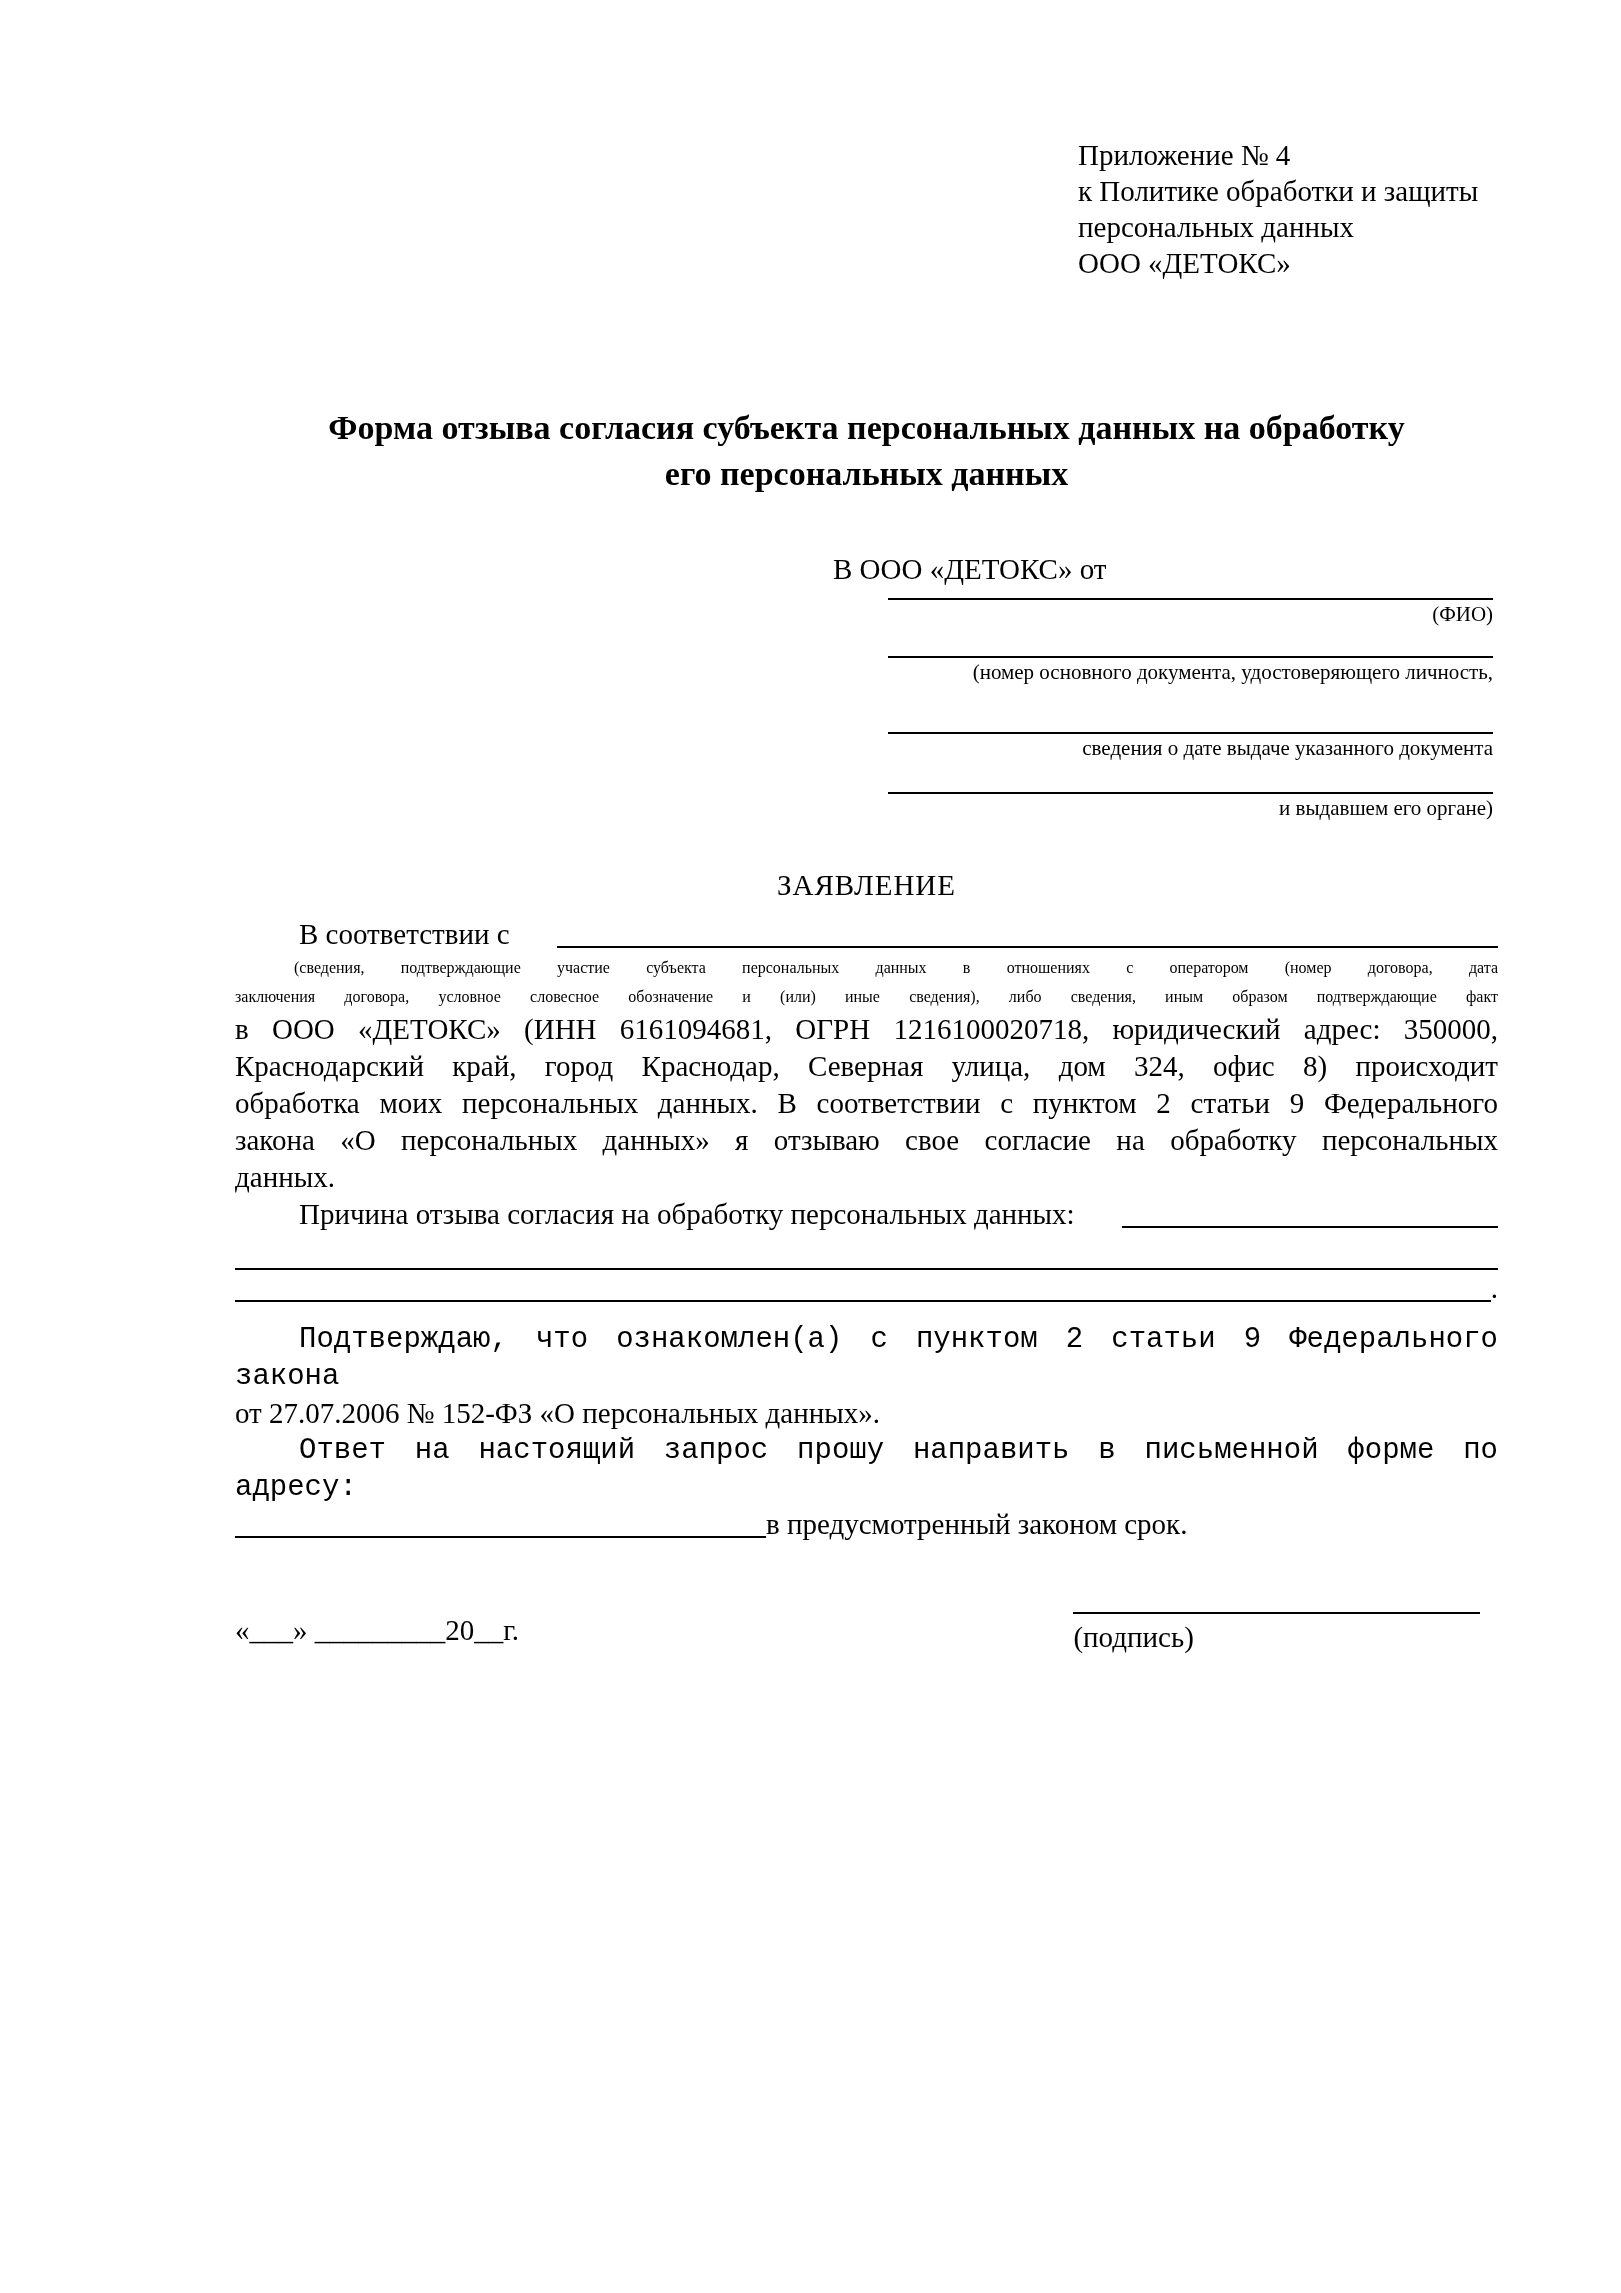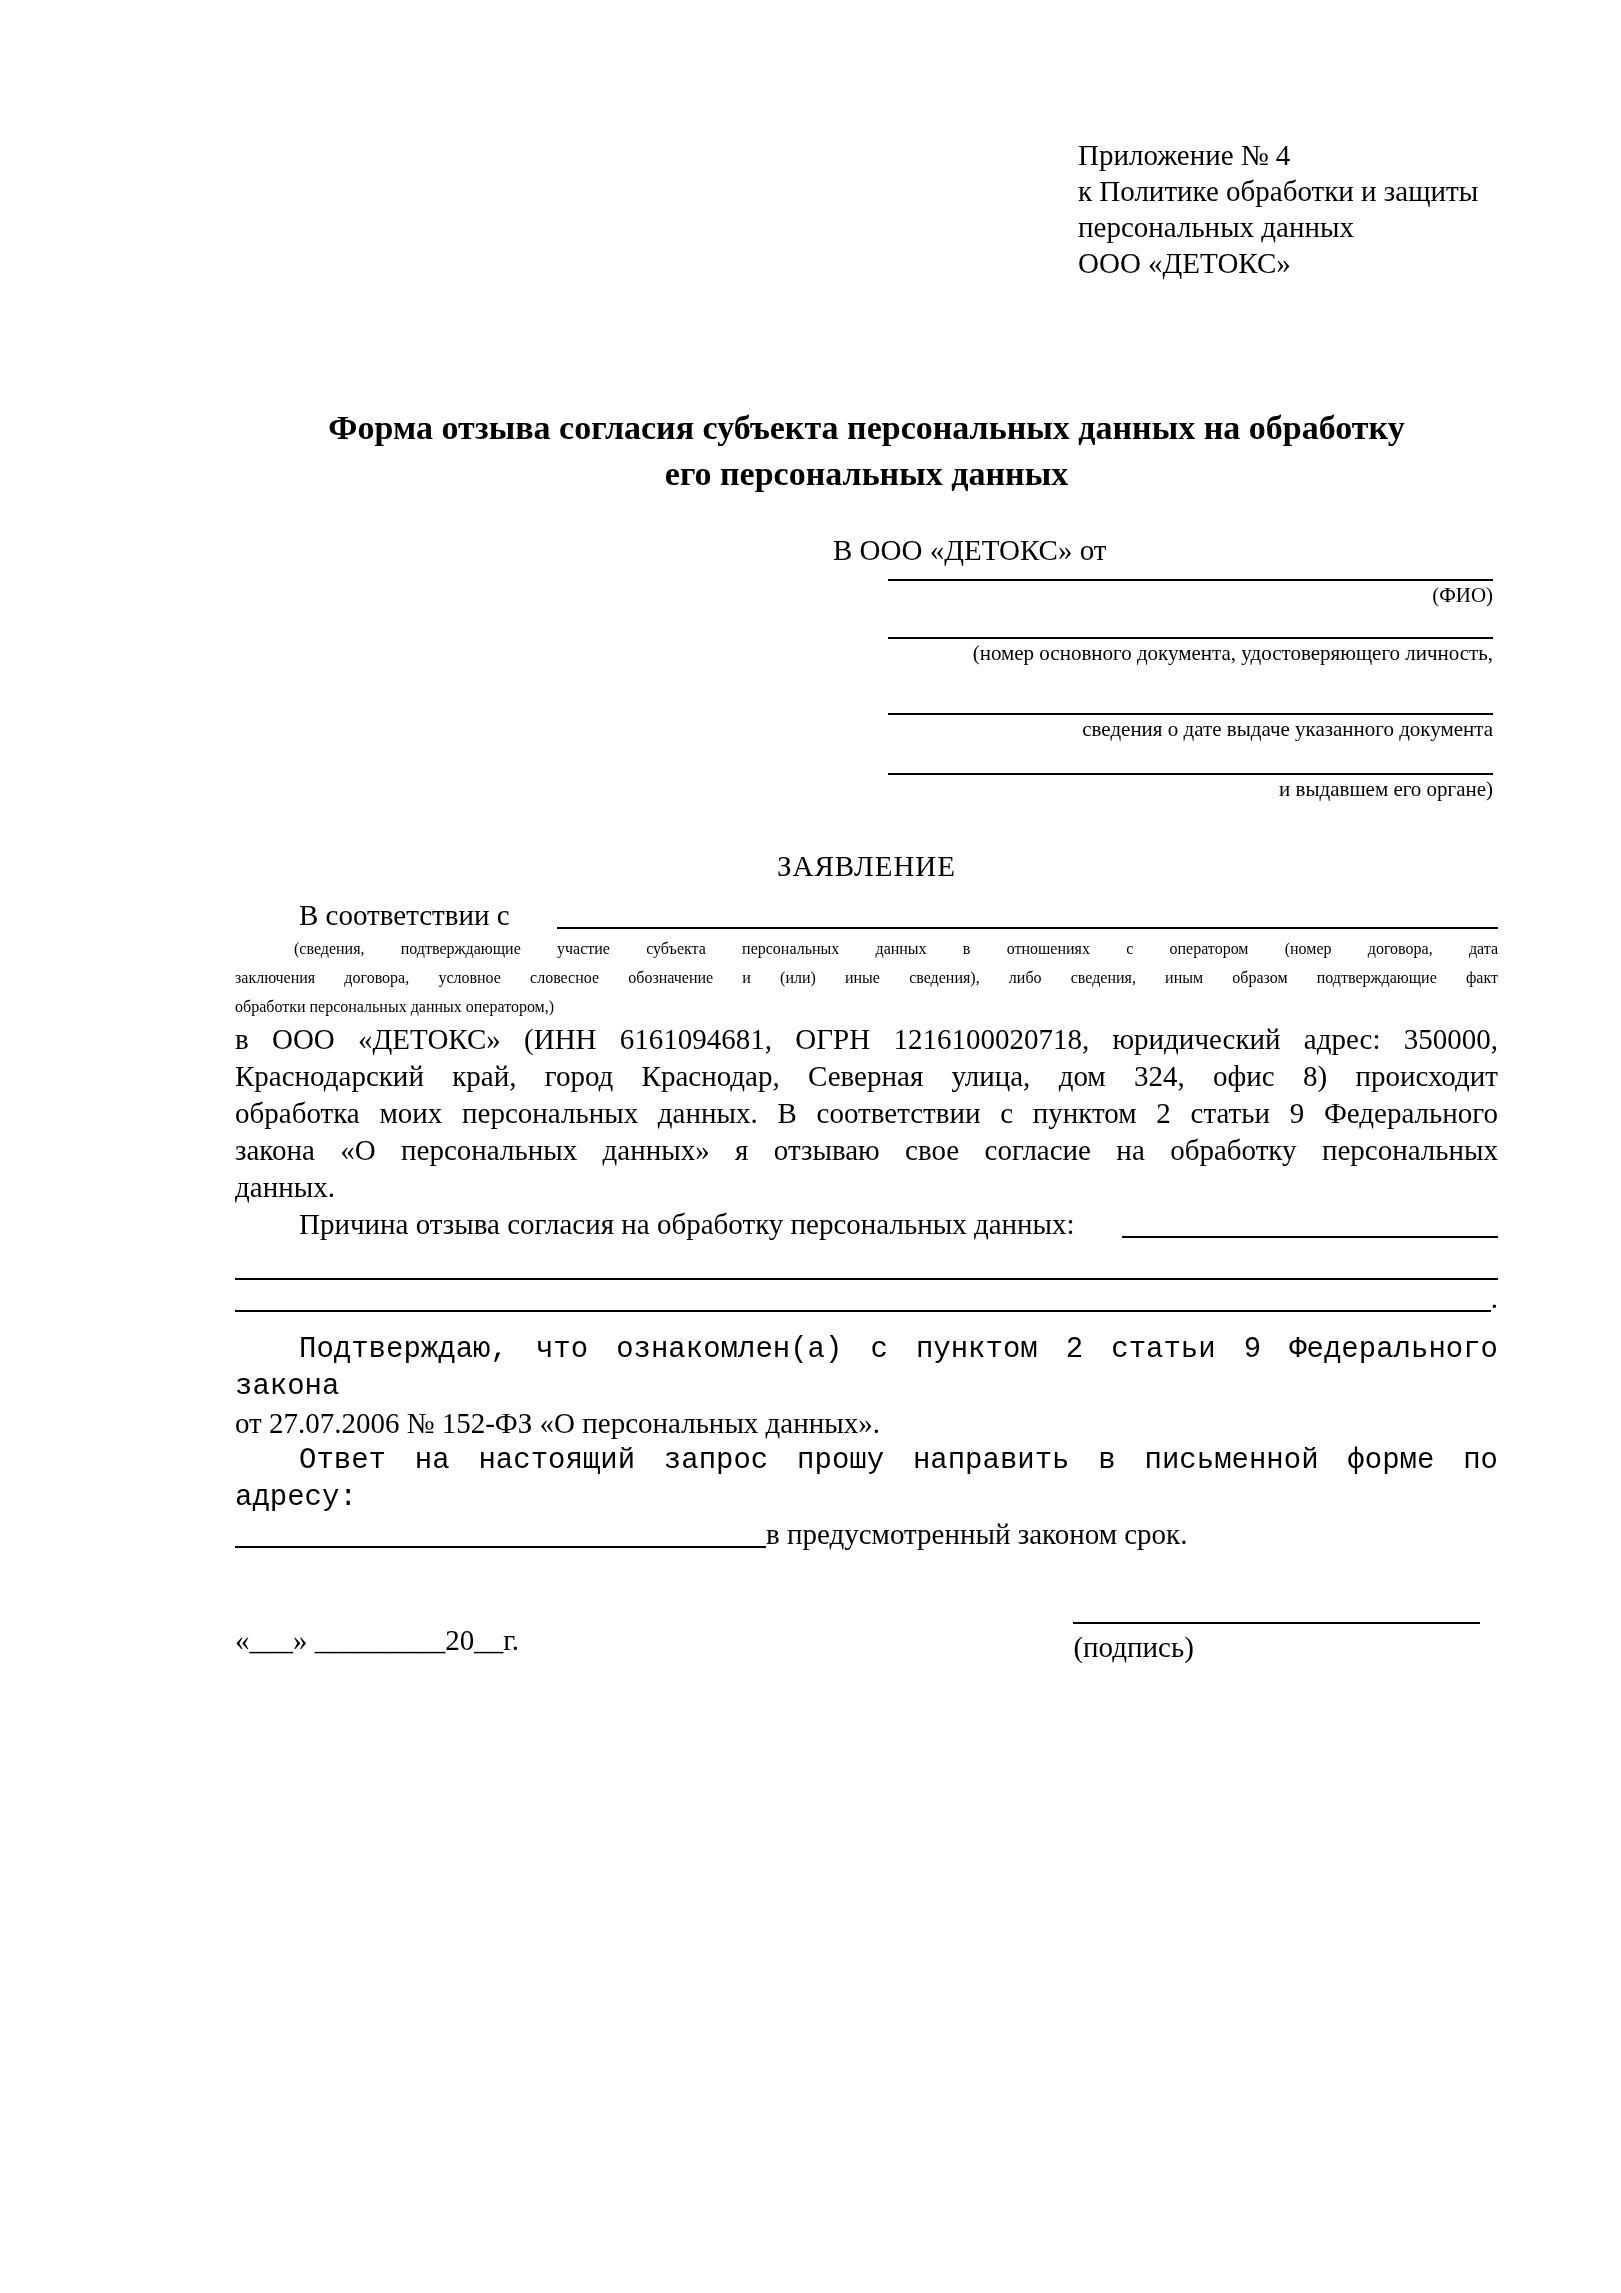--- a/index.html
+++ b/index.html
@@ -12,21 +12,21 @@
     color:#000000;
     font-family:"Liberation Serif", serif;
     font-size:29px;
     line-height:37px;
   }
   
   .header-note { margin-left:843px; line-height:36px; }
   
   .title { margin:124px 0 0 0; font-size:34px; line-height:46px; font-weight:bold; text-align:center; }
   
-  .addressee { margin-top:35px; margin-left:598px; }
+  .addressee { margin-top:54px; margin-left:598px; }
   
   .fields { width:605px; margin:0 4.9px 0 auto; font-size:21px; line-height:29px; text-align:right; }
   .fline { border-bottom:2px solid #000; }
   .g10 { height:9.8px; } .g28 { height:27.4px; } .g46 { height:45px; } .g30 { height:29px; }
   
   .heading { margin-top:44px; text-align:center; letter-spacing:1px; }
   .row { display:flex; }
   .row.indent { margin-left:64px;gap:40px; }
   .row.mt12 { margin-top:11.8px; }
   .nowrap { white-space:nowrap; }
@@ -84,21 +84,20 @@
   <div class="heading">ЗАЯВЛЕНИЕ</div>
 
   <div class="row indent mt12">
     <span class="nowrap">В соответствии с</span>
     <span class="fill"></span>
   </div>
 
   <div class="small-note">
     <div class="jl ind">(сведения, подтверждающие участие субъекта персональных данных в отношениях с оператором (номер договора, дата</div>
     <div class="jl">заключения договора, условное словесное обозначение и (или) иные сведения), либо сведения, иным образом подтверждающие факт</div>
-    <div>обработки персональных данных оператором,)</div>
   </div>
 
   <div>
     <div class="jl">в ООО «ДЕТОКС» (ИНН 6161094681, ОГРН 1216100020718, юридический адрес: 350000,</div>
     <div class="jl">Краснодарский край, город Краснодар, Северная улица, дом 324, офис 8) происходит</div>
     <div class="jl">обработка моих персональных данных. В соответствии с пунктом 2 статьи 9 Федерального</div>
     <div class="jl">закона «О персональных данных» я отзываю свое согласие на обработку персональных</div>
     <div>данных.</div>
   </div>
 

